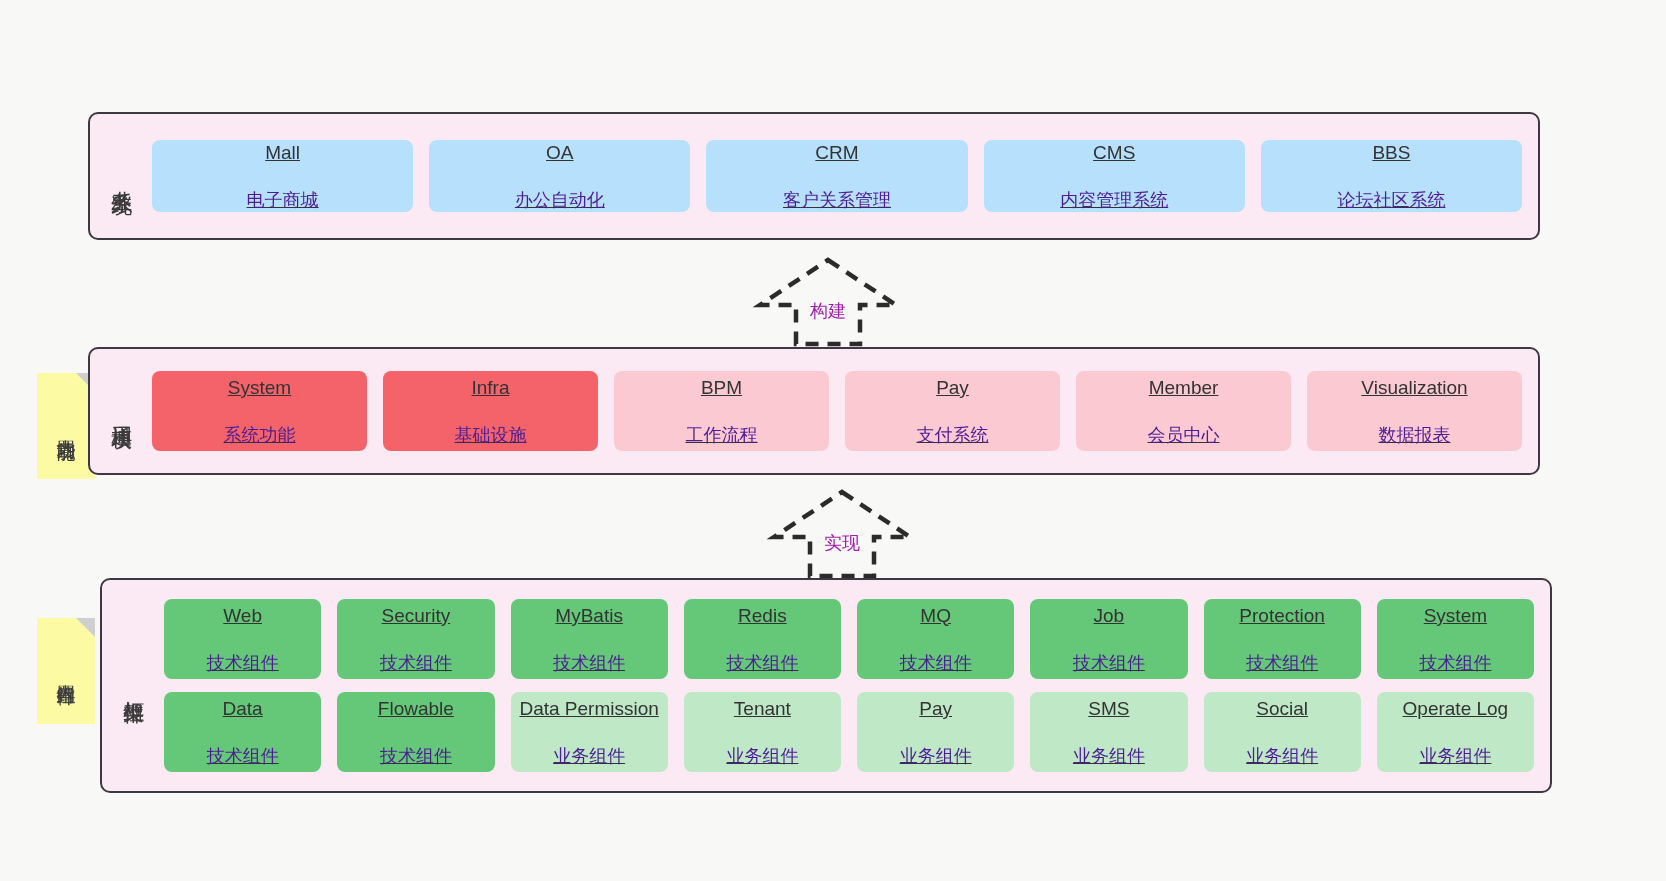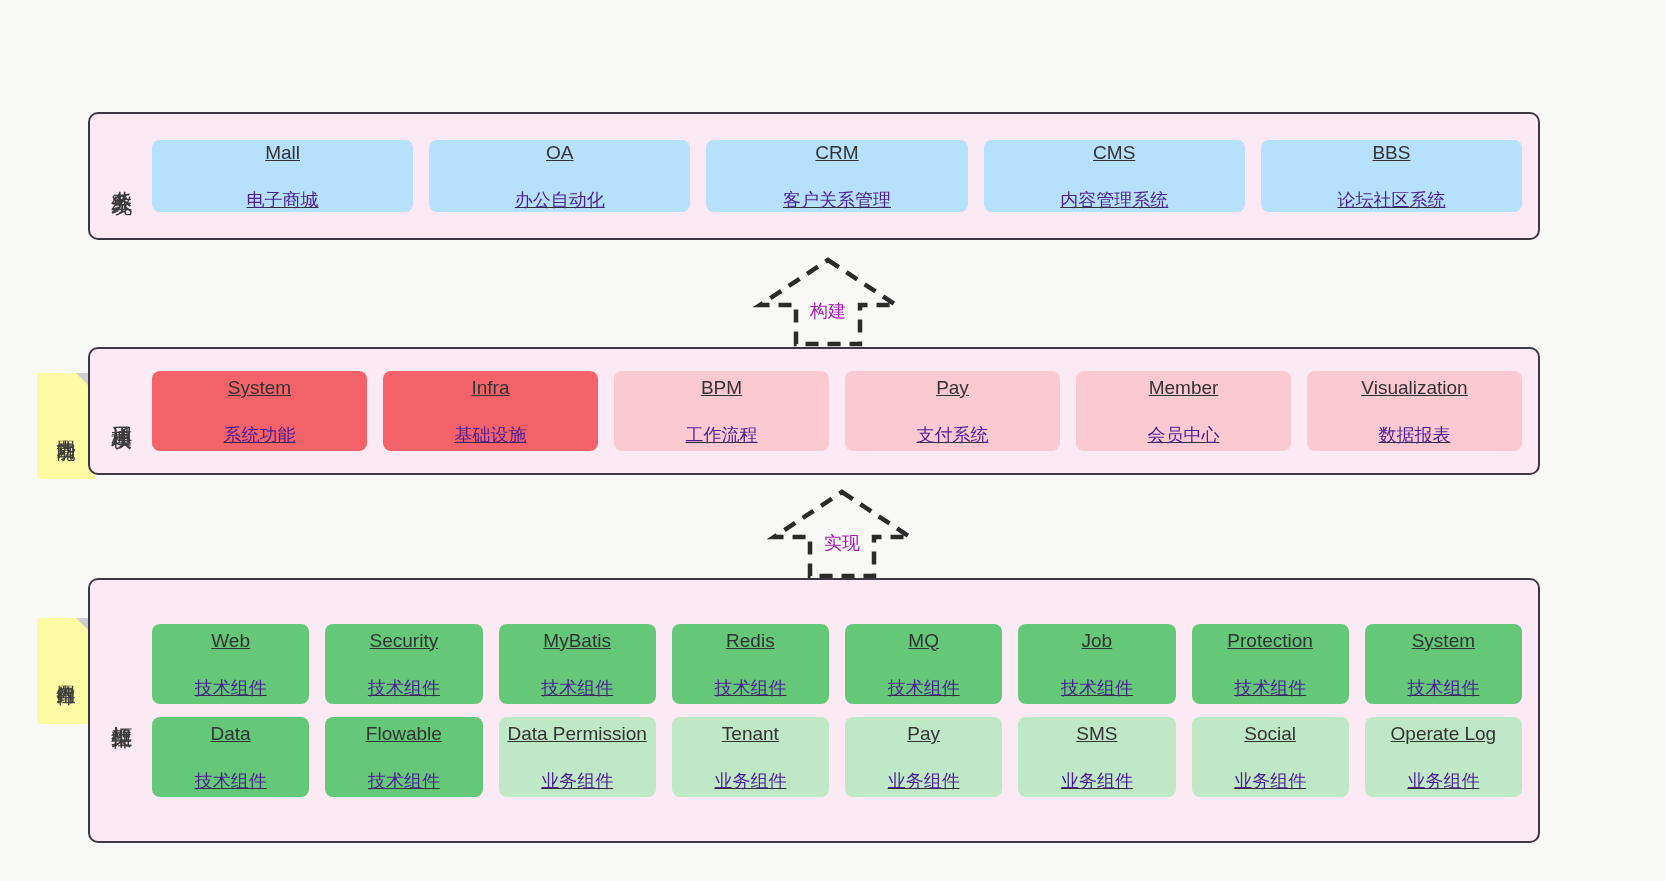--- a/index.html
+++ b/index.html
@@ -77,21 +77,21 @@
 
   
   #layer-business{left:88px;top:112px;width:1452px;height:128px;}
   #layer-business .card-row{height:72px;}
 
   
   #layer-modules{left:88px;top:347px;width:1452px;height:128px;}
   #layer-modules .card-row{height:80px;}
 
   
-  #layer-framework{left:88px;top:578px;width:1452px;height:265px;}
+  #layer-framework{left:100px;top:578px;width:1452px;height:215px;}
   #layer-framework .card-row{height:80px;}
   #layer-framework .cards{gap:13px;}
 
   
   .note{
     position:absolute;
     width:58px;
     background:#fdfaa4;
     display:flex;
     align-items:center;

